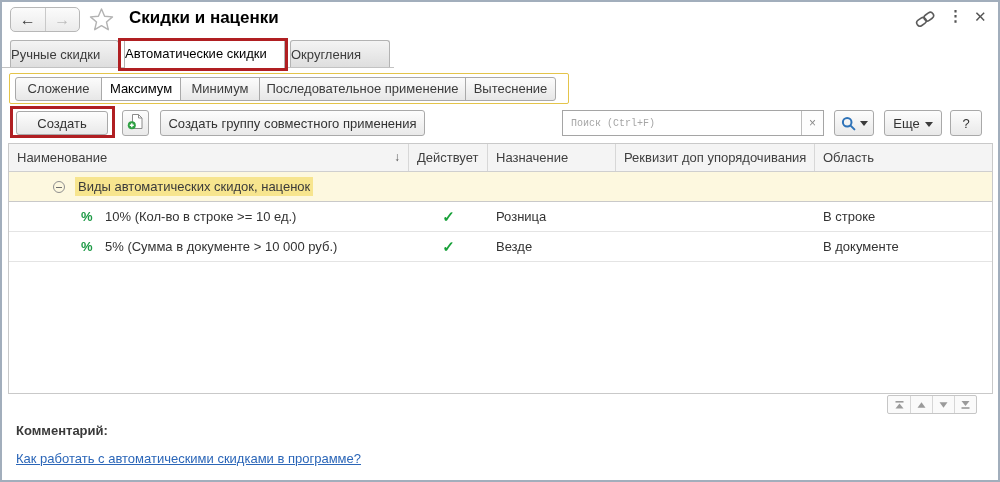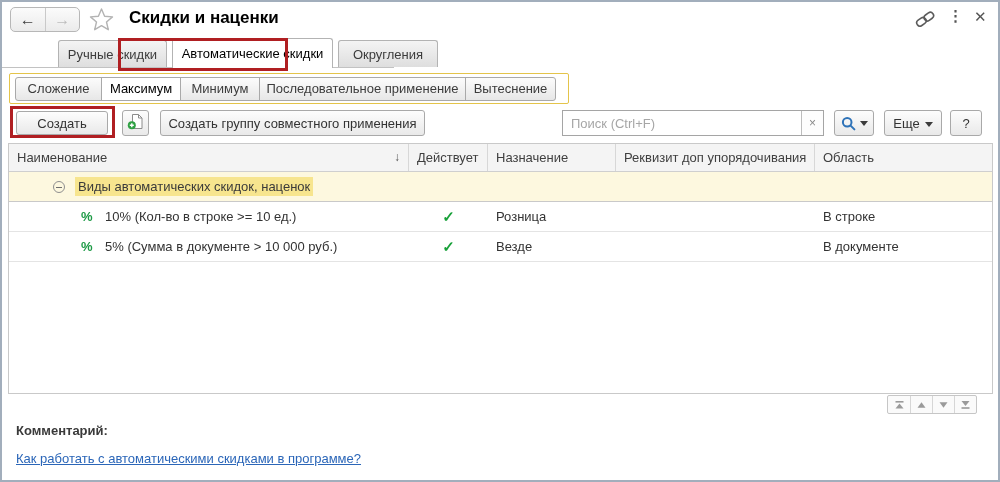--- a/index.html
+++ b/index.html
@@ -26,23 +26,23 @@
     position:absolute; left:127px; top:6px; font-size:17px; font-weight:bold; color:#000;
     white-space:nowrap;
   }
   .tb-icon { position:absolute; top:8px; cursor:pointer; background:none; border:none; }
   .tb-link { left:912px; }
   .tb-menu { left:946px; top:5px; font-size:15px; font-weight:bold; color:#555; letter-spacing:0; }
   .tb-close { left:972px; top:6px; font-size:15px; color:#555; }
   
   .tab-baseline { position:absolute; left:0; top:65px; width:392px; height:1px; background:#c2c2c2; }
   .tab {
-    position:absolute; top:38px; height:27px; line-height:27px; text-align:center;
+    position:absolute; top:38px; height:27px; line-height:27px; 
     background:linear-gradient(#f4f4f4,#dedede); border:1px solid #b3b3b3; border-bottom:none;
-    border-radius:3px 3px 0 0; color:#3c3c3c; cursor:pointer; white-space:nowrap; z-index:1;margin-left:48px;
+    border-radius:3px 3px 0 0; color:#3c3c3c; cursor:pointer; white-space:nowrap; z-index:1;
   }
   .tab.active {
     top:36px; height:30px; line-height:30px; background:#fff; color:#000; z-index:2;
   }
   .tab-manual { left:8px; width:109px; }
   .tab-auto { left:122px; width:161px; }
   .tab-round { left:288px; width:100px; }
   .red-box { position:absolute; border:3px solid #b01f22; z-index:5; pointer-events:none; }
   .red-tab { left:116px; top:36px; width:170px; height:33px; }
   .red-create { left:8px; top:104px; width:105px; height:32px; }
@@ -69,22 +69,22 @@
     color:#333; font-size:13px; font-family:"Liberation Sans",sans-serif; text-align:center;
   }
   .btn-create { left:14px; top:109px; width:92px; height:24px; }
   .btn-newgroup { left:120px; width:27px; }
   .btn-jointgroup { left:158px; width:265px; }
   .search-box {
     position:absolute; left:560px; top:108px; width:262px; height:26px;
     border:1px solid #a5a5a5; background:#fff; display:flex;
   }
   .search-box input {
-    flex:1; border:none; outline:none; padding:0 8px; font-size:13px; color:#333;
-    font-family:Liberation Sans, sans-serif; background:transparent;
+    flex:1; border:none; outline:none; padding:0 8px; font-size:10px; color:#333;
+    font-family:Liberation Mono, monospace; background:transparent;
   }
   .search-box input::placeholder { color:#a6a6a6; }
   .search-clear {
     width:22px; border:none; border-left:1px solid #bdbdbd; background:#fdfdfd;
     color:#8a8a8a; font-size:12px; cursor:pointer;
   }
   .btn-mag { left:832px; width:40px; display:flex; align-items:center; justify-content:center; gap:4px; }
   .btn-more { left:882px; width:58px; }
   .btn-help { left:948px; width:32px; }
   .caret {

